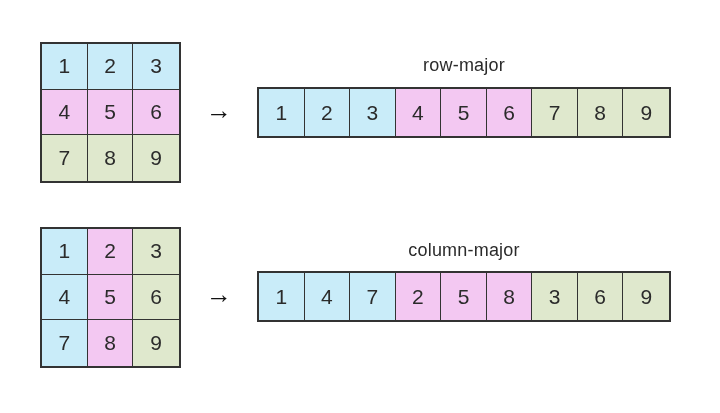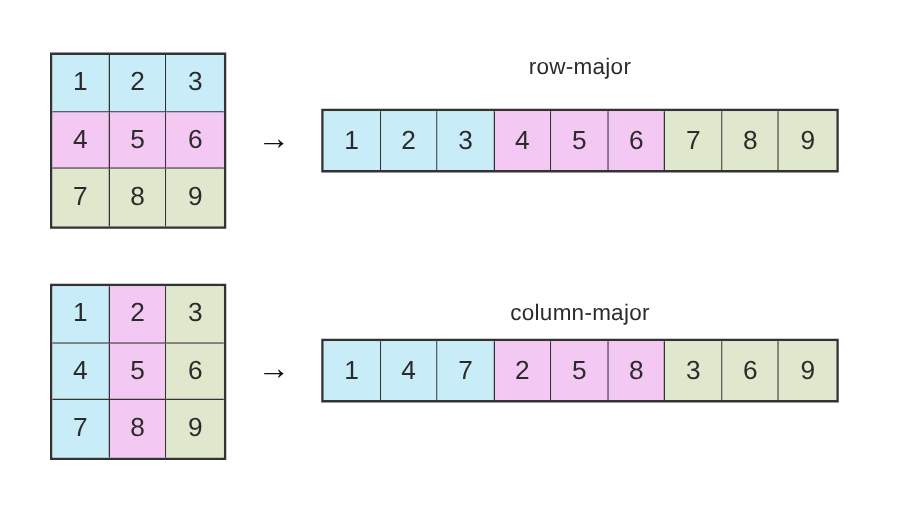--- a/index.html
+++ b/index.html
@@ -59,21 +59,21 @@
     position: absolute;
     width: 414px;
     text-align: center;
     font-size: 18px;
     letter-spacing: 0.2px;
     color: #2b2b2b;
   }
   
   #m1 { left: 40px;  top: 42px;  }
   #a1 { left: 203px; top: 95px;  }
-  #l1 { left: 257px; top: 43px;  }
+  #l1 { left: 257px; top: 55px;  }
   #r1 { left: 257px; top: 87px;  }
   #m2 { left: 40px;  top: 227px; }
   #a2 { left: 203px; top: 279px; }
   #l2 { left: 257px; top: 240px; }
   #r2 { left: 257px; top: 271px; }
 </style>
 </head>
 <body>
 
 <div class="matrix" id="m1">

